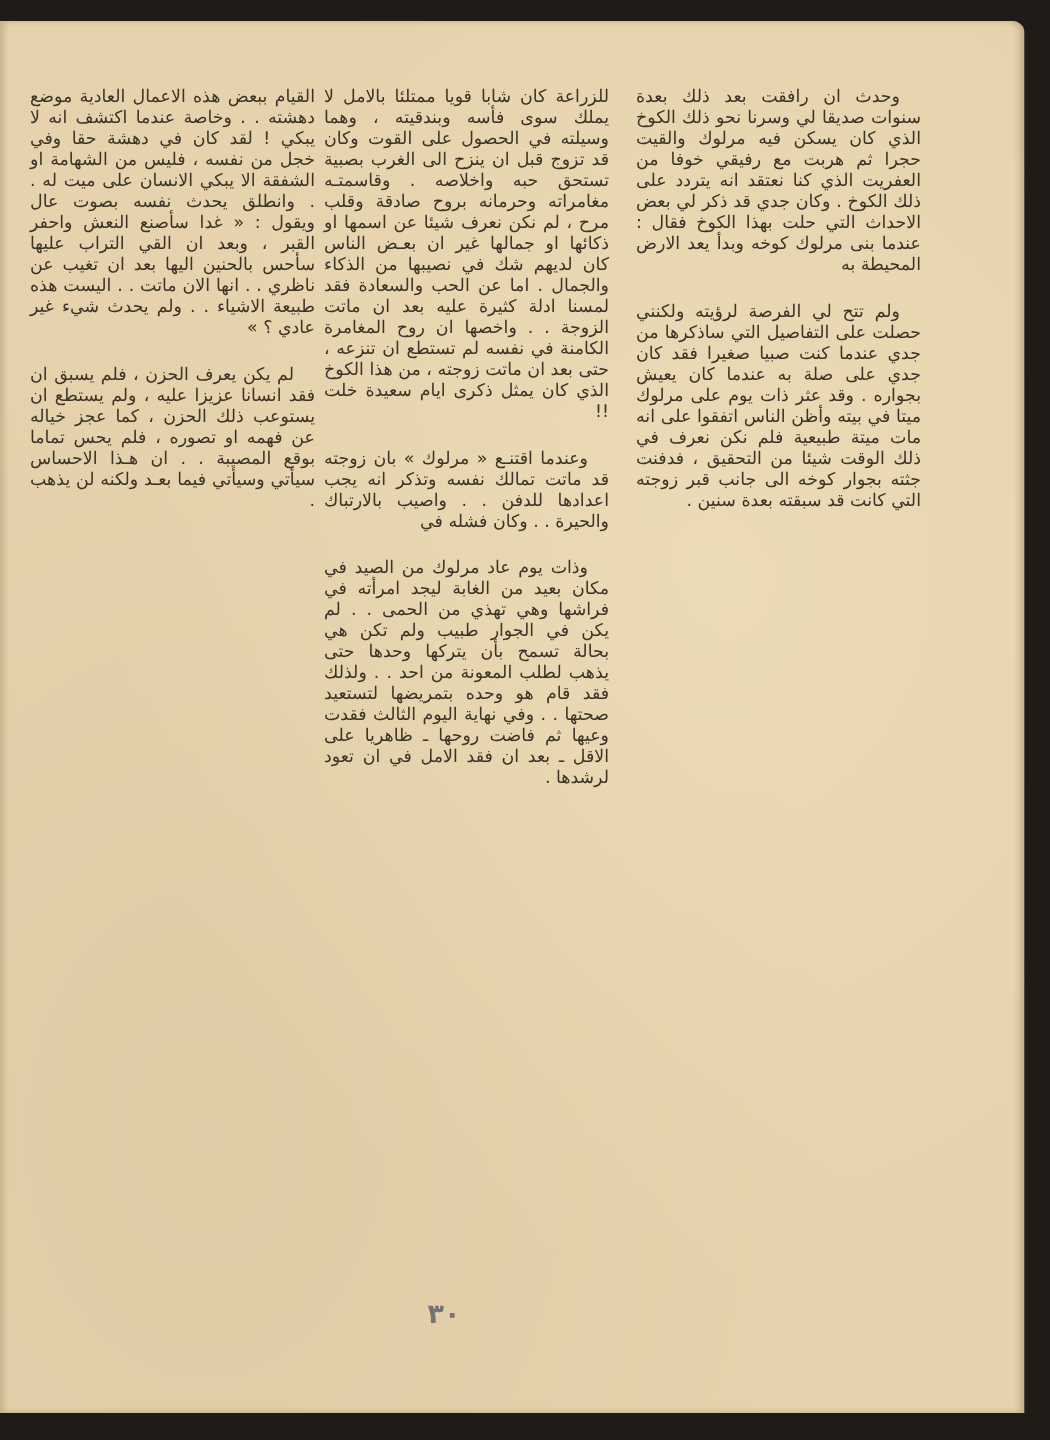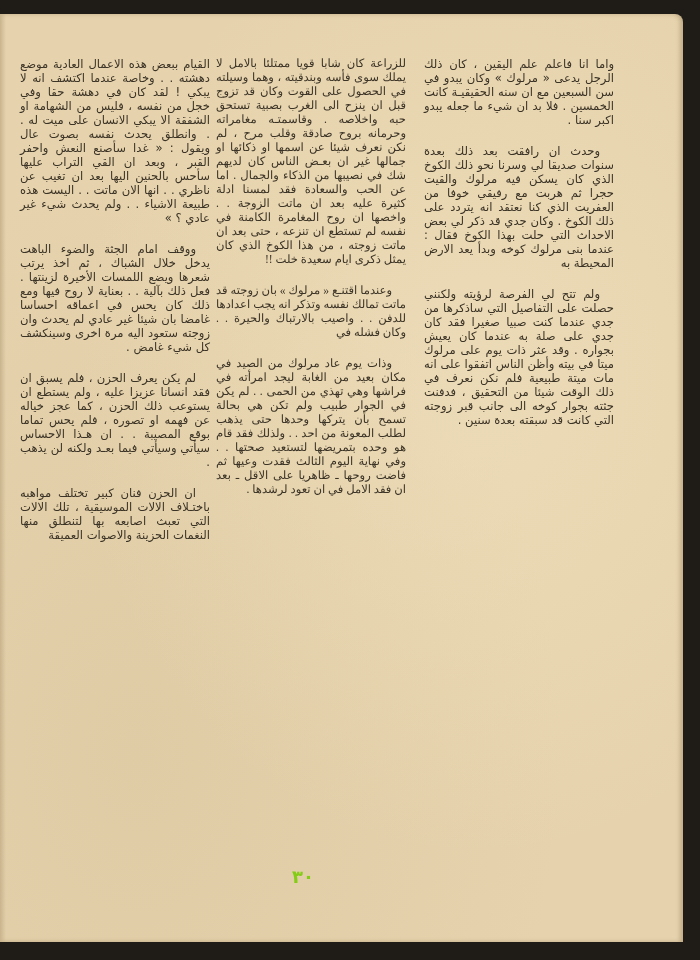--- a/index.html
+++ b/index.html
@@ -29,47 +29,45 @@
       direction: rtl;
       text-align: justify;
       font-family: "DejaVu Sans", sans-serif;
       font-size: 11.6px;
       line-height: 14px;
       color: #3b3326;
     }
     .column p { margin: 0 0 17px 0; text-indent: 0; }
     .column p.indent { text-indent: 14px; }
     .col-right { left: 424px; }
-    .col-middle { left: 216px; font-family: Liberation Serif, serif; }
+    .col-middle { left: 216px; }
     .col-left { left: 20px; }
     .page-number {
-      position: absolute; left: 292px; top: 866px; width: 40px;
+      position: absolute; left: 276px; top: 866px; width: 40px;
+      text-align: center;
       font-family: "DejaVu Sans", sans-serif;
       font-size: 18px; font-weight: bold;
-      color: #84cc16;
+      color: #737373;
     }
   </style>
 </head>
 <body>
 
 <div class="page"></div>
 <div class="edge-band"></div>
 
 <div class="column col-right">
-  <p>واما انا فاعلم علم اليقين ، كان ذلك الرجل يدعى « مرلوك » وكان يبدو في سن السبعين مع ان سنه الحقيقيـة كانت الخمسين . فلا بد ان شيء ما جعله يبدو اكبر سنا .</p>
   <p class="indent">وحدث ان رافقت بعد ذلك بعدة سنوات صديقا لي وسرنا نحو ذلك الكوخ الذي كان يسكن فيه مرلوك والقيت حجرا ثم هربت مع رفيقي خوفا من العفريت الذي كنا نعتقد انه يتردد على ذلك الكوخ . وكان جدي قد ذكر لي بعض الاحداث التي حلت بهذا الكوخ فقال : عندما بنى مرلوك كوخه وبدأ يعد الارض المحيطة به</p>
   <p class="indent">ولم تتح لي الفرصة لرؤيته ولكنني حصلت على التفاصيل التي ساذكرها من جدي عندما كنت صبيا صغيرا فقد كان جدي على صلة به عندما كان يعيش بجواره . وقد عثر ذات يوم على مرلوك ميتا في بيته وأظن الناس اتفقوا على انه مات ميتة طبيعية فلم نكن نعرف في ذلك الوقت شيئا من التحقيق ، فدفنت جثته بجوار كوخه الى جانب قبر زوجته التي كانت قد سبقته بعدة سنين .</p>
 </div>
 
 <div class="column col-middle">
   <p>للزراعة كان شابا قويا ممتلئا بالامل لا يملك سوى فأسه وبندقيته ، وهما وسيلته في الحصول على القوت وكان قد تزوج قبل ان ينزح الى الغرب بصبية تستحق حبه واخلاصه . وقاسمتـه مغامراته وحرمانه بروح صادقة وقلب مرح ، لم نكن نعرف شيئا عن اسمها او ذكائها او جمالها غير ان بعـض الناس كان لديهم شك في نصيبها من الذكاء والجمال . اما عن الحب والسعادة فقد لمسنا ادلة كثيرة عليه بعد ان ماتت الزوجة . . واخصها ان روح المغامرة الكامنة في نفسه لم تستطع ان تنزعه ، حتى بعد ان ماتت زوجته ، من هذا الكوخ الذي كان يمثل ذكرى ايام سعيدة خلت !!</p>
   <p class="indent">وعندما اقتنـع « مرلوك » بان زوجته قد ماتت تمالك نفسه وتذكر انه يجب اعدادها للدفن . . واصيب بالارتباك والحيرة . . وكان فشله في</p>
   <p class="indent">وذات يوم عاد مرلوك من الصيد في مكان بعيد من الغابة ليجد امرأته في فراشها وهي تهذي من الحمى . . لم يكن في الجوار طبيب ولم تكن هي بحالة تسمح بأن يتركها وحدها حتى يذهب لطلب المعونة من احد . . ولذلك فقد قام هو وحده بتمريضها لتستعيد صحتها . . وفي نهاية اليوم الثالث فقدت وعيها ثم فاضت روحها ـ ظاهريا على الاقل ـ بعد ان فقد الامل في ان تعود لرشدها .</p>
 </div>
 
 <div class="column col-left">
   <p>القيام ببعض هذه الاعمال العادية موضع دهشته . . وخاصة عندما اكتشف انه لا يبكي ! لقد كان في دهشة حقا وفي خجل من نفسه ، فليس من الشهامة او الشفقة الا يبكي الانسان على ميت له . . وانطلق يحدث نفسه بصوت عال ويقول : « غدا سأصنع النعش واحفر القبر ، وبعد ان القي التراب عليها سأحس بالحنين اليها بعد ان تغيب عن ناظري . . انها الان ماتت . . اليست هذه طبيعة الاشياء . . ولم يحدث شيء غير عادي ؟ »</p>
-  <p class="indent">ووقف امام الجثة والضوء الباهت يدخل خلال الشباك ، ثم اخذ يرتب شعرها ويضع اللمسات الأخيرة لزينتها . فعل ذلك بآلية . . بعناية لا روح فيها ومع ذلك كان يحس في اعماقه احساسا غامضا بان شيئا غير عادي لم يحدث وان زوجته ستعود اليه مرة اخرى وسينكشف كل شيء غامض .</p>
   <p class="indent">لم يكن يعرف الحزن ، فلم يسبق ان فقد انسانا عزيزا عليه ، ولم يستطع ان يستوعب ذلك الحزن ، كما عجز خياله عن فهمه او تصوره ، فلم يحس تماما بوقع المصيبة . . ان هـذا الاحساس سيأتي وسيأتي فيما بعـد ولكنه لن يذهب .</p>
-  <p class="indent">ان الحزن فنان كبير تختلف مواهبه باختـلاف الالات الموسيقية ، تلك الالات التي تعبث اصابعه بها لتنطلق منها النغمات الحزينة والاصوات العميقة</p>
 </div>
 
 <div class="page-number">٣٠</div>
 
 </body></html>

